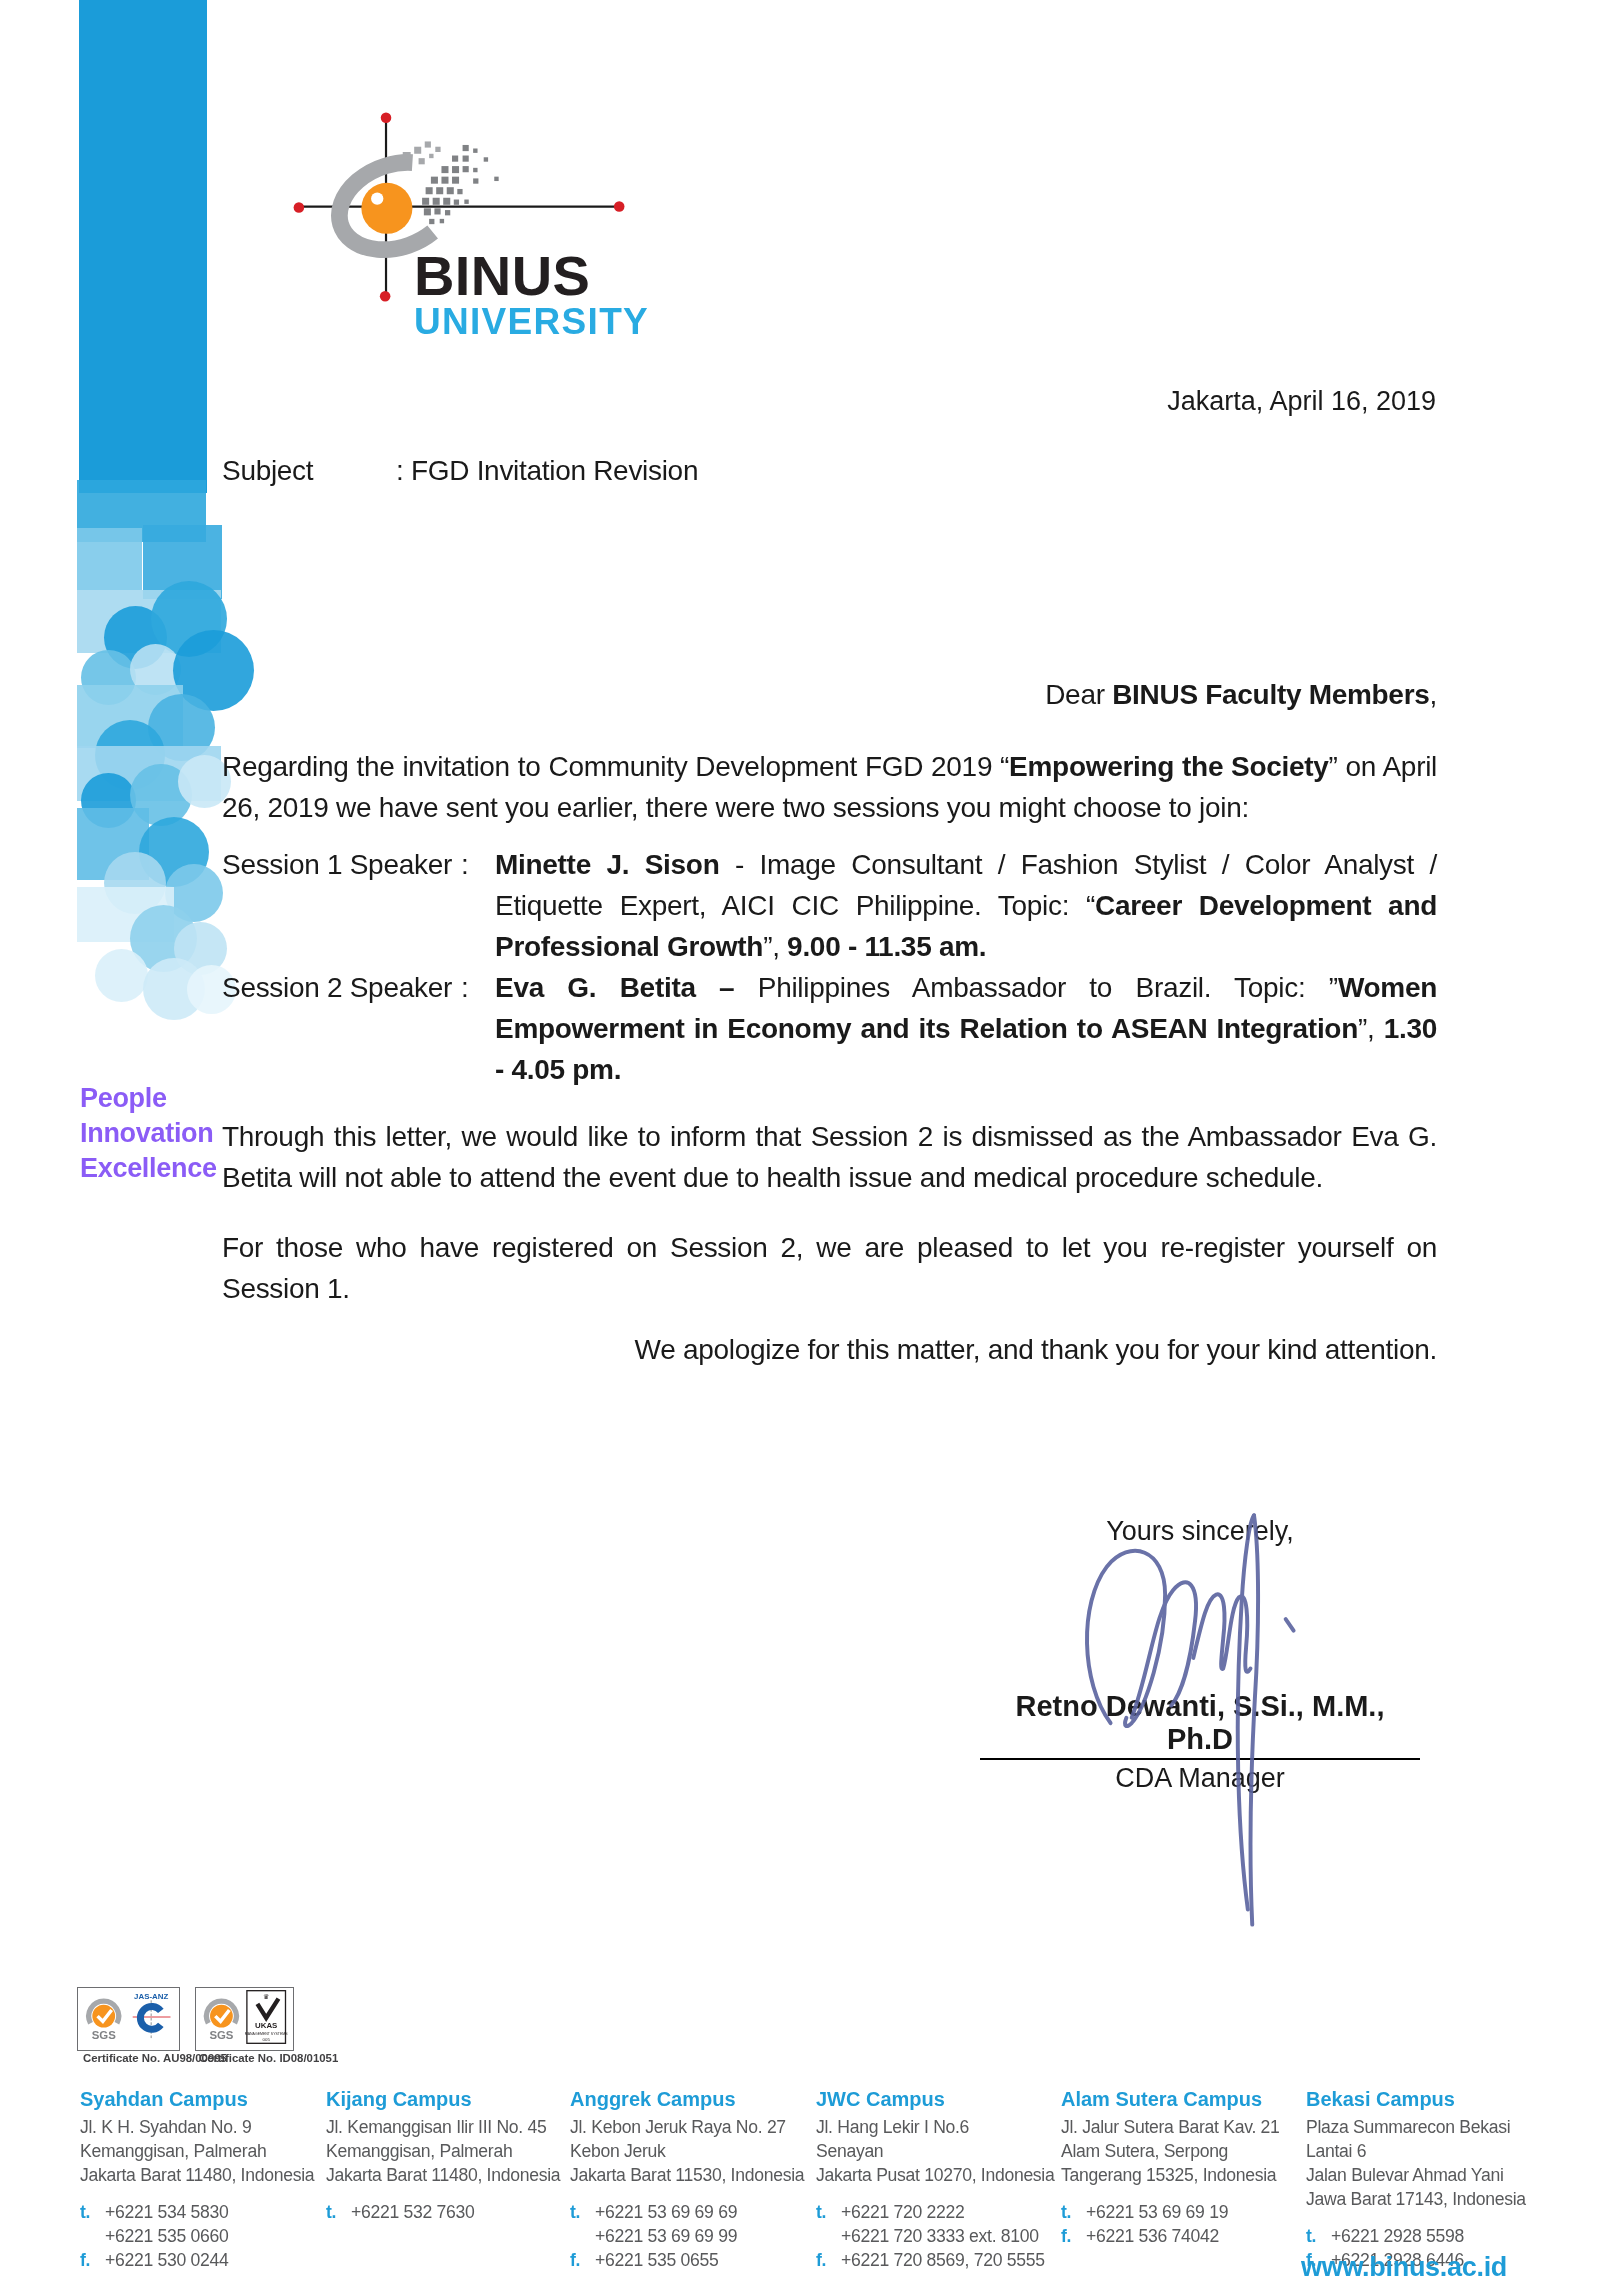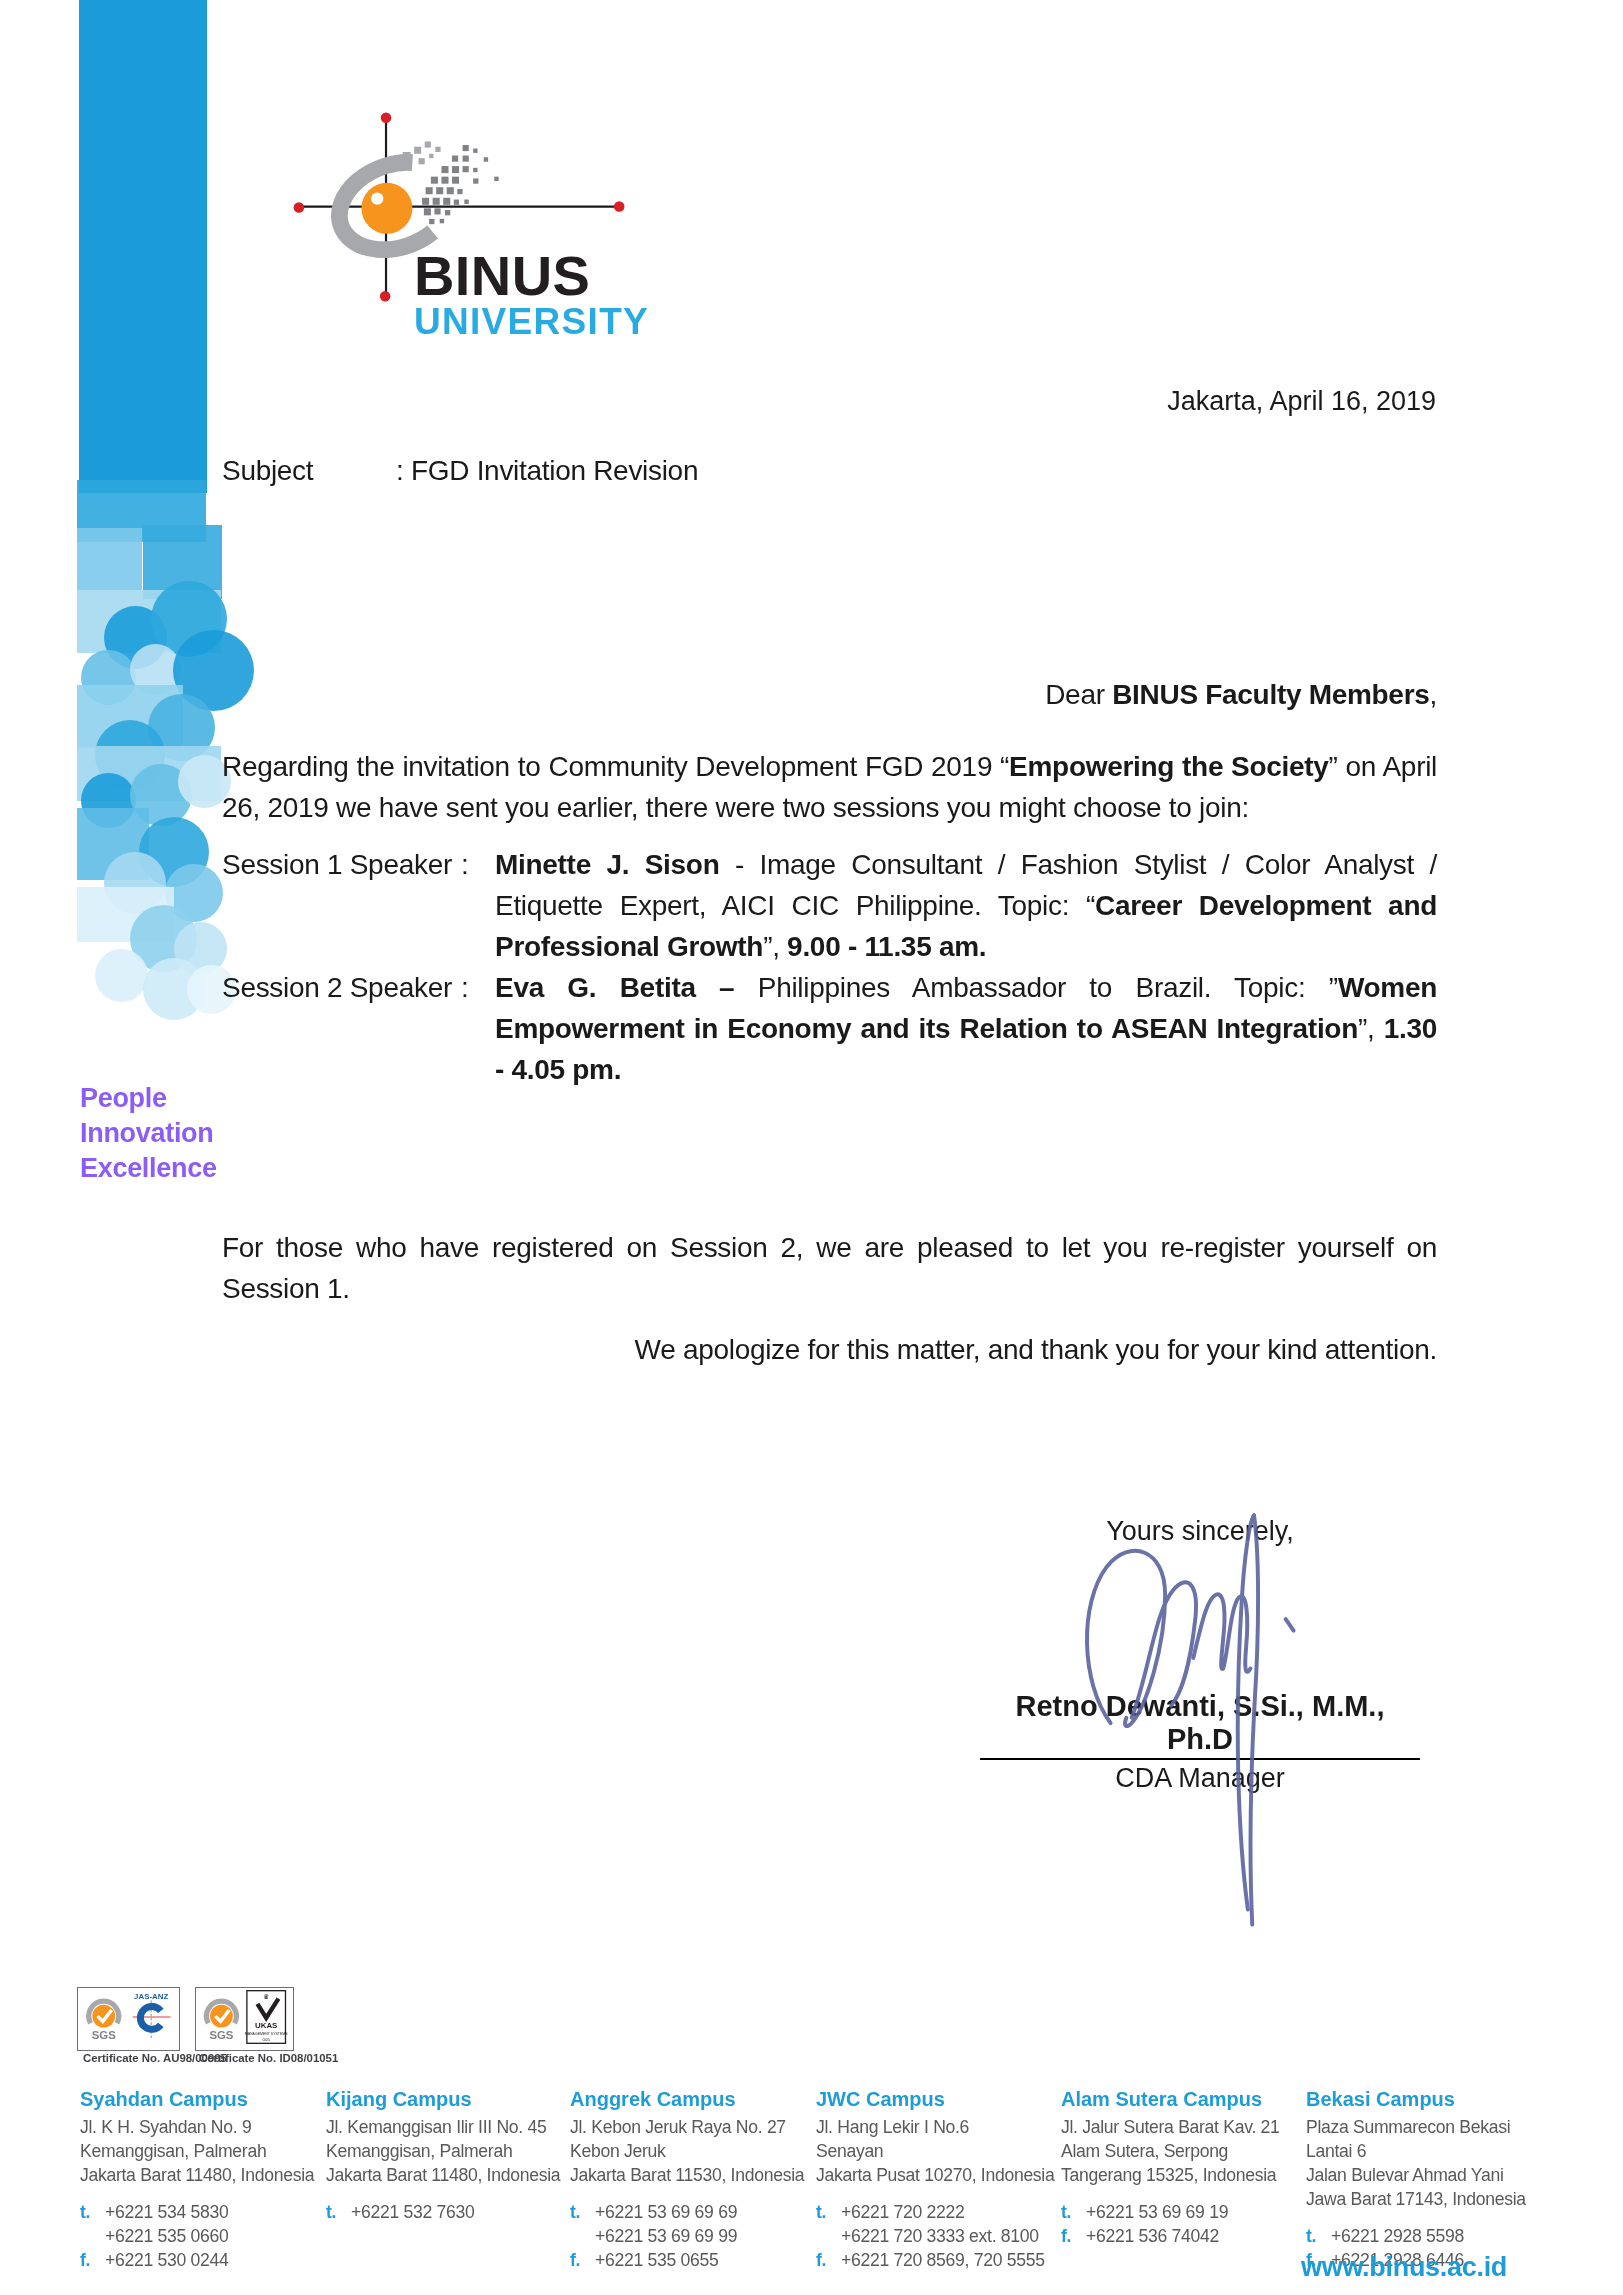--- a/index.html
+++ b/index.html
@@ -172,20 +172,21 @@
       <div class="session-text"><span class="b">Eva G. Betita –</span><span> Philippines Ambassador to Brazil. Topic: ”</span><span class="b">Women Empowerment in Economy and its Relation to ASEAN Integration</span><span>”, </span><span class="b">1.30 - 4.05 pm.</span></div>
     </div>
   </div>
 
   <div id="motto">
     <div>People</div>
     <div>Innovation</div>
     <div>Excellence</div>
   </div>
 
+  <div id="para-through" class="para">Through this letter, we would like to inform that Session 2 is dismissed as the Ambassador Eva G. Betita will not able to attend the event due to health issue and medical procedure schedule.</div>
   <div id="para-register" class="para">For those who have registered on Session 2, we are pleased to let you re-register yourself on Session 1.</div>
   <div id="para-apologize" class="para">We apologize for this matter, and thank you for your kind attention.</div>
 
   <div id="closing">
     <div id="valediction">Yours sincerely,</div>
     <div><span id="signer-name">Retno Dewanti, S.Si., M.M., Ph.D</span></div>
     <div id="signer-title">CDA Manager</div>
   </div>
 
   <svg id="signature-svg" width="440" height="440" viewBox="0 0 500 500">

